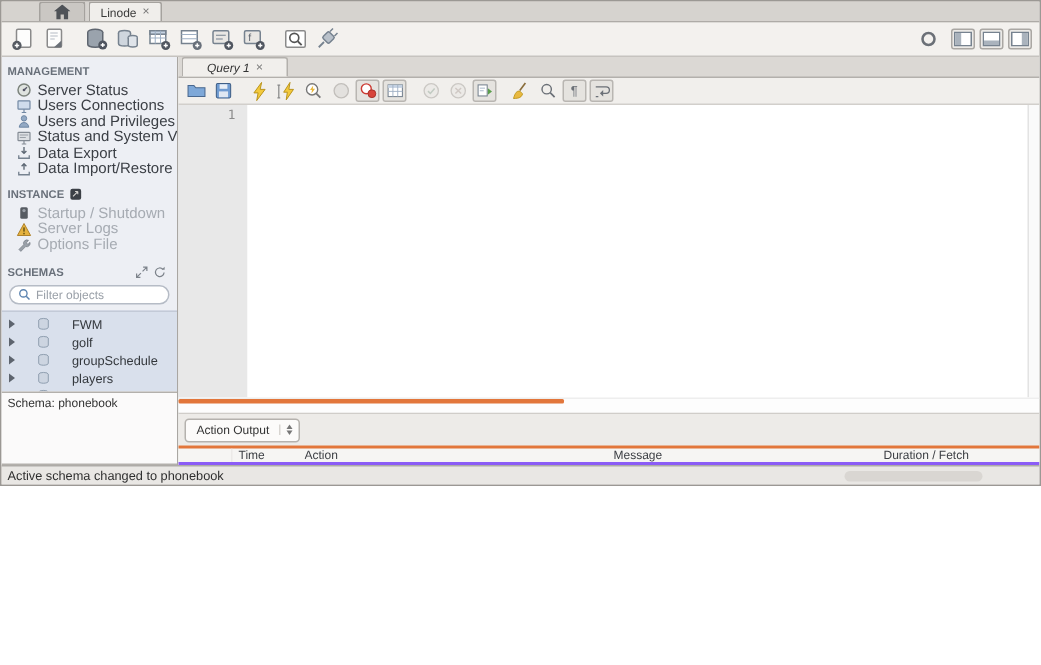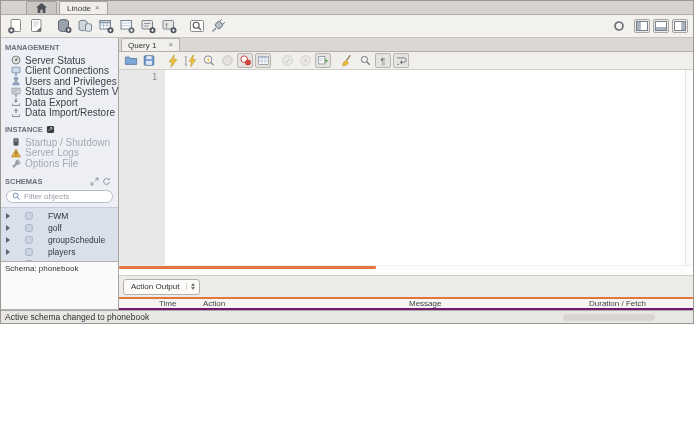--- a/index.html
+++ b/index.html
@@ -55,21 +55,21 @@
         border-bottom:none;border-radius:2px 2px 0 0;background:#d9d6d2;color:#555;}
   .itab.active{background:#fbfafa;color:#333;}
   .object-info{flex:none;height:49px;background:#fbfafa;border:1px solid #b3b0ac;border-left:none;border-right:none;
                font-size:8px;color:#333;padding:2px 4px;}
 
   
   .main{flex:1;display:flex;flex-direction:column;min-width:0;background:#fff;}
   .qtabbar{height:14px;background:#dbd8d4;border-bottom:1px solid #b3b0ac;display:flex;align-items:flex-end;
            padding-left:2px;flex:none;}
   .qtab{height:13px;background:#f1efec;border:1px solid #b3b0ac;border-bottom:none;border-radius:2px 2px 0 0;
-        font-size:8px;color:#333;display:flex;align-items:center;gap:12px;padding:0 6px;}
+        font-size:8px;color:#333;display:flex;align-items:center;gap:4px;padding:0 16px;font-style:italic;}
   .editor-toolbar{height:18px;background:#f1efec;border-bottom:1px solid #d2cfcb;display:flex;align-items:center;
                   padding:0 4px;flex:none;}
   .et{width:16px;height:15px;display:flex;align-items:center;justify-content:center;margin-right:2px;}
   .et.boxed{border:1px solid #b9b6b2;border-radius:2px;background:#e5e3df;}
   .etgap{width:6px;}
   .editor{flex:1;display:flex;min-height:0;}
   .gutter{width:46px;background:#e8e8e8;font-family:"DejaVu Sans Mono",monospace;font-size:8.5px;color:#8a8a8a;
           text-align:right;padding:2px 8px 0 0;flex:none;}
   .code{flex:1;background:#fff;}
   .vscroll{width:8px;background:#fafafa;border-left:1px solid #e3e3e3;flex:none;}
@@ -78,21 +78,21 @@
 
   
   .output-panel{flex:none;background:#edebe8;border-top:1px solid #d0cdc9;}
   .output-toolbar{height:21px;display:flex;align-items:center;padding:0 4px;}
   .combo{height:16px;background:#fcfbfa;border:1px solid #b5b2ae;border-radius:3px;display:flex;align-items:center;
          font-size:8px;color:#333;padding:0 4px 0 7px;gap:7px;}
   .spin{display:flex;flex-direction:column;color:#777;border-left:1px solid #d8d5d1;padding-left:4px;gap:1px;}
   .spin b{width:0;height:0;border-left:2.5px solid transparent;border-right:2.5px solid transparent;}
   .spin .up{border-bottom:3px solid #777;}
   .spin .dn{border-top:3px solid #777;}
-  .output-header{height:13px;background:#f6f5f3;border-top:2px solid #e2763b;border-bottom:2px solid #701a75;
+  .output-header{height:13px;background:#f6f5f3;border-top:2px solid #e2763b;border-bottom:2px solid #8b5cf6;
                  display:flex;align-items:center;font-size:8px;color:#3c3f44;overflow:hidden;}
   .oc{white-space:nowrap;overflow:hidden;flex:none;}
   .c0{width:36px;border-right:1px solid #eceae8;height:100%;}
   .c1{width:48px;padding-left:4px;}
   .c2{width:206px;}
   .c3{width:180px;}
   .c4{flex:1;}
 
   
   .statusbar{height:13px;background:#e9e7e4;border-top:1px solid #aeaba7;display:flex;align-items:center;
@@ -242,21 +242,21 @@
             </span>
           <span>Server Status</span>
         </div>
         <div class="side-item">
           <span class="icon9">
               <svg width="10" height="10" viewBox="0 0 10 10">
                 <rect x="1" y="1.2" width="8" height="5.6" rx=".5" fill="#cfdcec" stroke="#7288a3" stroke-width=".8"></rect>
                 <path d="M3.5 9h3M5 6.8V9" stroke="#7288a3" stroke-width=".8"></path>
               </svg>
             </span>
-          <span>Client Connections</span>
+          <span>Users Connections</span>
         </div>
         <div class="side-item">
           <span class="icon9">
               <svg width="10" height="10" viewBox="0 0 10 10">
                 <circle cx="5" cy="2.9" r="1.8" fill="#93a9c4" stroke="#67809f" stroke-width=".6"></circle>
                 <path d="M1.8 8.8c.4-2.2 1.6-3.1 3.2-3.1s2.8.9 3.2 3.1z" fill="#93a9c4" stroke="#67809f" stroke-width=".6"></path>
               </svg>
             </span>
           <span>Users and Privileges</span>
         </div>

